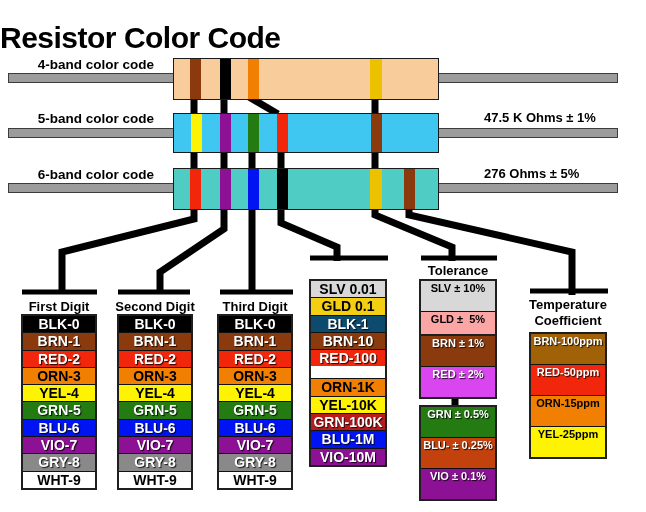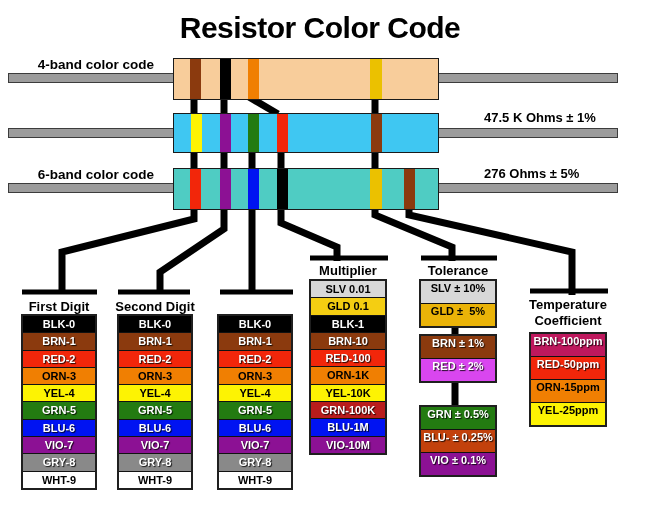--- a/index.html
+++ b/index.html
@@ -1,21 +1,21 @@
 <!DOCTYPE html>
 <html><head>
 <meta charset="utf-8">
 <style>
   html,body{margin:0;padding:0;background:#fff;}
   #canvas{
     position:relative;width:646px;height:512px;background:#ffffff;overflow:hidden;
     font-family:"Liberation Sans", sans-serif;font-weight:bold;color:#000;
   }
   #title{
-    position:absolute;left:0;top:11px;width:640px;text-align:center;
+    position:absolute;left:0;top:21px;width:640px;
     font-size:30px;font-weight:bold;letter-spacing:-0.5px;z-index:2;
   }
   .side-label{
     position:absolute;left:12px;width:142px;text-align:right;
     font-size:13.5px;z-index:2;
   }
   .value-label{
     position:absolute;left:484px;width:150px;text-align:left;
     font-size:13px;z-index:2;
   }
@@ -29,25 +29,25 @@
   }
   .band{position:absolute;top:0;bottom:0;}
   svg.lines{position:absolute;left:0;top:0;z-index:1;}
   .ttitle{
     position:absolute;text-align:center;font-size:13px;z-index:2;line-height:16px;
   }
   .ctable{
     position:absolute;border:2px solid #1f1f1f;background:#fff;z-index:2;
   }
   .trow{
-    text-align:center;font-size:11px;white-space:pre;overflow:hidden;
+    text-align:center;font-size:14px;white-space:pre;overflow:hidden;
   }
   .trow + .trow{border-top:1px solid #111;}
   .rows-digit .trow{height:16.3px;line-height:16.3px;}
-  .rows-sm .trow{height:22px;line-height:15.6px;font-size:11px;}
+  .rows-sm .trow{height:30px;line-height:15.6px;font-size:11px;}
   .outlined{text-shadow:1px 1px 1px rgba(0,0,0,0.85);}
 </style>
 </head>
 <body>
 
 <div id="canvas">
 
   <div id="title">Resistor Color Code</div>
 
   <svg class="lines" width="646" height="512">
@@ -86,20 +86,21 @@
 
   <div class="side-label" style="top:57px">4-band color code</div>
   <div class="wire" style="top:73px"></div>
   <div class="rbody" style="top: 58px; height: 40px; background: rgb(248, 205, 155);">
       <div class="band" style="left: 16px; width: 11px; background: rgb(139, 58, 14);"></div>
       <div class="band" style="left: 46px; width: 11px; background: rgb(0, 0, 0);"></div>
       <div class="band" style="left: 74px; width: 11px; background: rgb(240, 127, 2);"></div>
       <div class="band" style="left: 196px; width: 12px; background: rgb(235, 193, 0);"></div>
     </div>
 
+  <div class="side-label" style="top:111px">5-band color code</div>
   <div class="wire" style="top:128px"></div>
   <div class="rbody" style="top: 113px; height: 38px; background: rgb(63, 199, 242);">
       <div class="band" style="left: 17px; width: 11px; background: rgb(253, 243, 3);"></div>
       <div class="band" style="left: 46px; width: 11px; background: rgb(140, 17, 148);"></div>
       <div class="band" style="left: 74px; width: 11px; background: rgb(35, 123, 17);"></div>
       <div class="band" style="left: 103px; width: 11px; background: rgb(242, 38, 10);"></div>
       <div class="band" style="left: 197px; width: 11px; background: rgb(139, 58, 14);"></div>
     </div>
   <div class="value-label" style="top:110px">47.5 K Ohms ± 1%</div>
 
@@ -136,64 +137,64 @@
       <div class="trow outlined" style="background: rgb(242, 38, 10); color: rgb(255, 255, 255);">RED-2</div>
       <div class="trow" style="background: rgb(240, 127, 2); color: rgb(0, 0, 0);">ORN-3</div>
       <div class="trow" style="background: rgb(253, 243, 3); color: rgb(0, 0, 0);">YEL-4</div>
       <div class="trow outlined" style="background: rgb(35, 123, 17); color: rgb(255, 255, 255);">GRN-5</div>
       <div class="trow outlined" style="background: rgb(0, 19, 242); color: rgb(255, 255, 255);">BLU-6</div>
       <div class="trow outlined" style="background: rgb(140, 17, 148); color: rgb(255, 255, 255);">VIO-7</div>
       <div class="trow outlined" style="background: rgb(137, 137, 137); color: rgb(255, 255, 255);">GRY-8</div>
       <div class="trow" style="background: rgb(255, 255, 255); color: rgb(0, 0, 0);">WHT-9</div>
     </div>
 
+  <div class="ttitle" style="left:205px;top:299px;width:100px">Third Digit</div>
   <div class="ctable rows-digit" style="left:217px;top:314px;width:72px">
       <div class="trow outlined" style="background: rgb(0, 0, 0); color: rgb(255, 255, 255);">BLK-0</div>
       <div class="trow outlined" style="background: rgb(139, 58, 14); color: rgb(255, 255, 255);">BRN-1</div>
       <div class="trow outlined" style="background: rgb(242, 38, 10); color: rgb(255, 255, 255);">RED-2</div>
       <div class="trow" style="background: rgb(240, 127, 2); color: rgb(0, 0, 0);">ORN-3</div>
       <div class="trow" style="background: rgb(253, 243, 3); color: rgb(0, 0, 0);">YEL-4</div>
       <div class="trow outlined" style="background: rgb(35, 123, 17); color: rgb(255, 255, 255);">GRN-5</div>
       <div class="trow outlined" style="background: rgb(0, 19, 242); color: rgb(255, 255, 255);">BLU-6</div>
       <div class="trow outlined" style="background: rgb(140, 17, 148); color: rgb(255, 255, 255);">VIO-7</div>
       <div class="trow outlined" style="background: rgb(137, 137, 137); color: rgb(255, 255, 255);">GRY-8</div>
       <div class="trow" style="background: rgb(255, 255, 255); color: rgb(0, 0, 0);">WHT-9</div>
     </div>
 
-  <div class="ttitle" style="left:298px;top:263px;width:100px">Multiplier</div>
   <div class="ctable rows-digit" style="left:309px;top:279px;width:74px">
       <div class="trow" style="background: rgb(216, 216, 216); color: rgb(0, 0, 0);">SLV 0.01</div>
       <div class="trow" style="background: rgb(244, 206, 18); color: rgb(0, 0, 0);">GLD 0.1</div>
-      <div class="trow outlined" style="background: #000000; color: rgb(255, 255, 255);">BLK-1</div>
+      <div class="trow outlined" style="background: #0c4a6e; color: rgb(255, 255, 255);">BLK-1</div>
       <div class="trow outlined" style="background: rgb(139, 58, 14); color: rgb(255, 255, 255);">BRN-10</div>
       <div class="trow outlined" style="background: rgb(242, 38, 10); color: rgb(255, 255, 255);">RED-100</div>
-      <div class="trow" style="background: rgb(240, 127, 2); color: rgb(0, 0, 0);">ORN-1K</div>
+      <div class="trow" style="background: rgb(240, 127, 2); color: rgb(0, 0, 0); margin-top: 12px;">ORN-1K</div>
       <div class="trow" style="background: rgb(253, 243, 3); color: rgb(0, 0, 0);">YEL-10K</div>
       <div class="trow outlined" style="background: #b91c1c; color: rgb(255, 255, 255);">GRN-100K</div>
       <div class="trow outlined" style="background: rgb(0, 19, 242); color: rgb(255, 255, 255);">BLU-1M</div>
       <div class="trow outlined" style="background: rgb(140, 17, 148); color: rgb(255, 255, 255);">VIO-10M</div>
     </div>
 
   <div class="ttitle" style="left:408px;top:263px;width:100px">Tolerance</div>
   <div class="ctable rows-sm" style="left:419px;top:279px;width:74px">
       <div class="trow" style="background: rgb(216, 216, 216); color: rgb(0, 0, 0);">SLV ± 10%</div>
-      <div class="trow" style="background: #eab308; color: rgb(0, 0, 0);">GLD ±  5%</div>
+      <div class="trow" style="background: #fca5a5; color: rgb(0, 0, 0);">GLD ±  5%</div>
     </div>
   <div class="ctable rows-sm" style="left:419px;top:334px;width:74px">
       <div class="trow outlined" style="background: rgb(139, 58, 14); color: rgb(255, 255, 255);">BRN ± 1%</div>
       <div class="trow outlined" style="background: #d946ef; color: rgb(255, 255, 255);">RED ± 2%</div>
     </div>
   <div class="ctable rows-sm" style="left:419px;top:405px;width:74px">
       <div class="trow outlined" style="background: rgb(35, 123, 17); color: rgb(255, 255, 255);">GRN ± 0.5%</div>
       <div class="trow outlined" style="background: #c2410c; color: rgb(255, 255, 255);">BLU- ± 0.25%</div>
       <div class="trow outlined" style="background: rgb(140, 17, 148); color: rgb(255, 255, 255);">VIO ± 0.1%</div>
     </div>
 
   <div class="ttitle" style="left:518px;top:313px;width:100px">Coefficient</div>
   <div class="ttitle" style="left:518px;top:297px;width:100px">Temperature</div>
   <div class="ctable rows-sm" style="left:529px;top:332px;width:74px">
-      <div class="trow outlined" style="background: #be185d; color: rgb(255, 255, 255);">BRN-100ppm</div>
+      <div class="trow outlined" style="background: #a16207; color: rgb(255, 255, 255);">BRN-100ppm</div>
       <div class="trow outlined" style="background: rgb(242, 38, 10); color: rgb(255, 255, 255);">RED-50ppm</div>
       <div class="trow" style="background: rgb(240, 127, 2); color: rgb(0, 0, 0);">ORN-15ppm</div>
       <div class="trow" style="background: rgb(253, 243, 3); color: rgb(0, 0, 0);">YEL-25ppm</div>
     </div>
 
 </div>
 
 </body></html>

